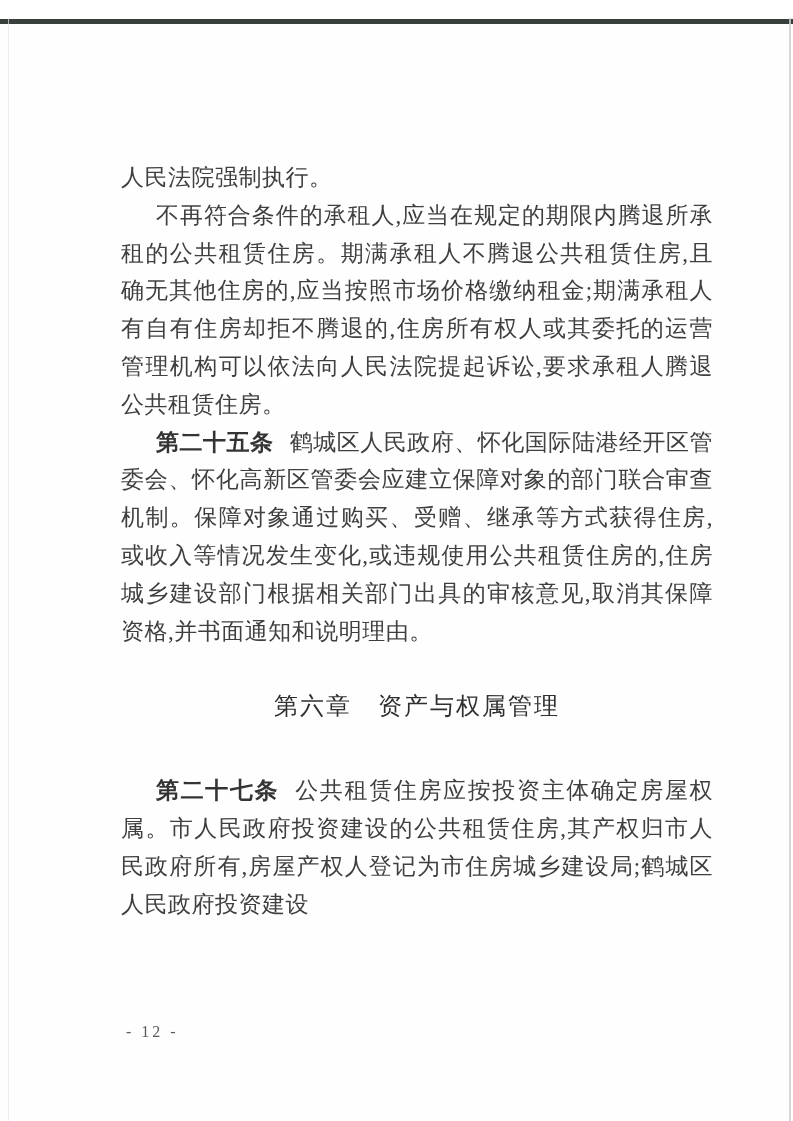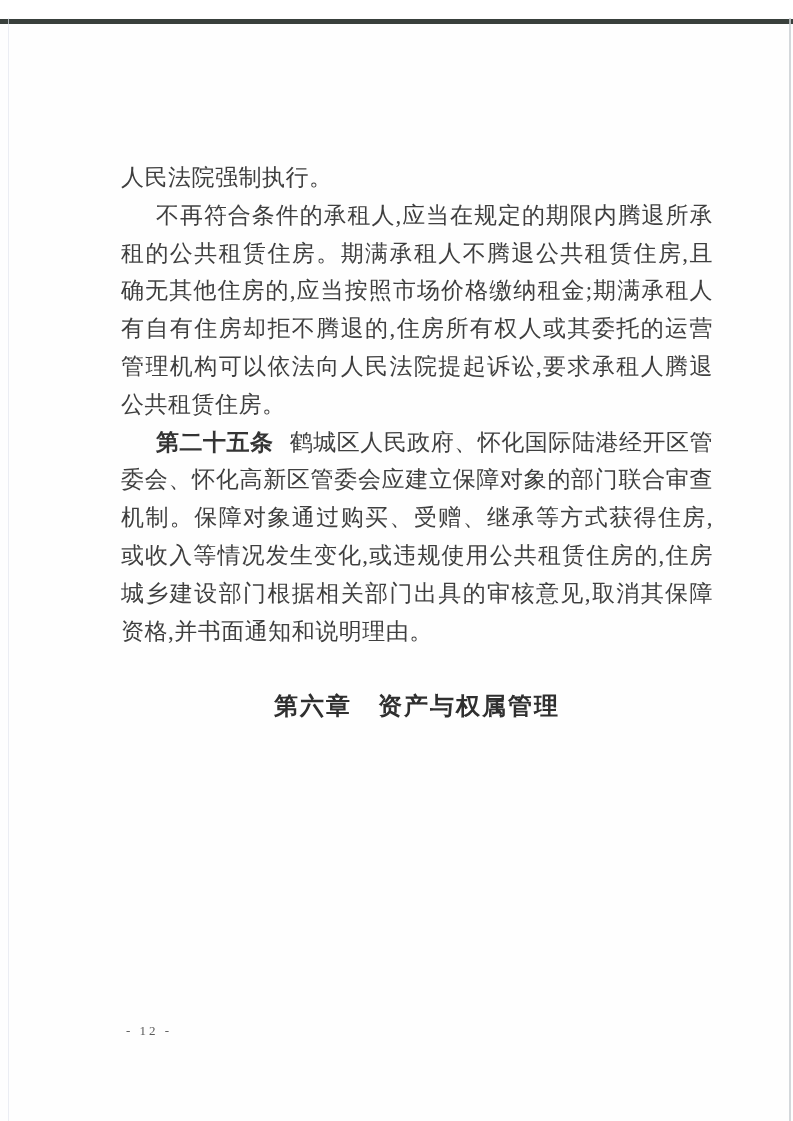--- a/index.html
+++ b/index.html
@@ -41,30 +41,30 @@
   .article-label {
     font-weight: 700;
     color: #343434;
     margin-right: 16px;
   }
   .chapter-heading {
     margin: 37px 0 47px 0;
     text-align: center;
     text-indent: 0;
     font-size: 24px;
-    font-weight: 700;
+    font-weight: 400;
     letter-spacing: 2px;
     color: #2f2f2f;
     font-family: "Liberation Sans", "DejaVu Sans", sans-serif;
   }
   .page-number {
     position: absolute;
     left: 126px;
     top: 1005px;
-    font-size: 13px;
+    font-size: 16px;
     letter-spacing: 3px;
     color: #5a5a5a;
   }
 </style>
 </head>
 <body>
 
 <div class="page">
 
   <div class="edge edge-top" style="background: rgb(57, 64, 60);"></div>
@@ -78,18 +78,21 @@
 
     <p class="indent">不再符合条件的承租人,应当在规定的期限内腾退所承租的公共租赁住房。期满承租人不腾退公共租赁住房,且确无其他住房的,应当按照市场价格缴纳租金;期满承租人有自有住房却拒不腾退的,住房所有权人或其委托的运营管理机构可以依法向人民法院提起诉讼,要求承租人腾退公共租赁住房。</p>
 
     <p class="indent">
       <span class="article-label">第二十五条</span><span>鹤城区人民政府、怀化国际陆港经开区管委会、怀化高新区管委会应建立保障对象的部门联合审查机制。保障对象通过购买、受赠、继承等方式获得住房,或收入等情况发生变化,或违规使用公共租赁住房的,住房城乡建设部门根据相关部门出具的审核意见,取消其保障资格,并书面通知和说明理由。</span>
     </p>
 
 
     <h2 class="chapter-heading">第六章　资产与权属管理</h2>
 
+    <p class="indent">
+      <span class="article-label">第二十七条</span><span>公共租赁住房应按投资主体确定房屋权属。市人民政府投资建设的公共租赁住房,其产权归市人民政府所有,房屋产权人登记为市住房城乡建设局;鹤城区人民政府投资建设</span>
+    </p>
 
   </div>
 
   <div class="page-number">- 12 -</div>
 
 </div>
 
 </body></html>

